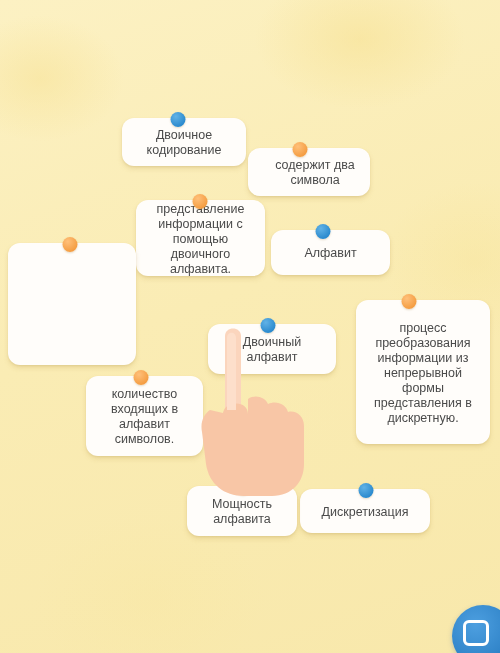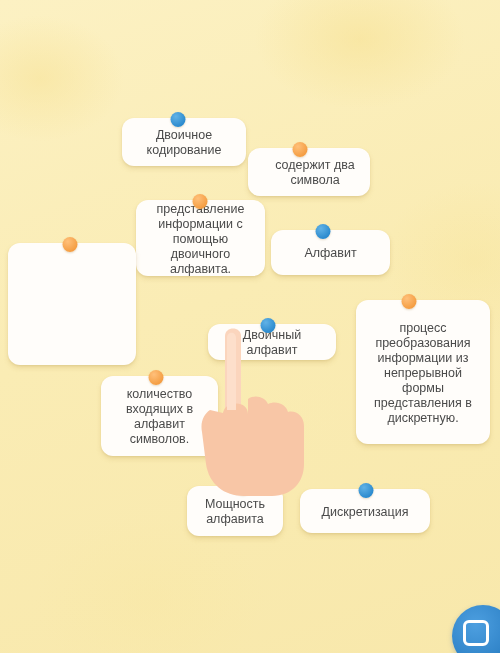--- a/index.html
+++ b/index.html
@@ -89,33 +89,33 @@
         <span class="dot blue" style="left: 52px;"></span>
         <span class="label">Алфавит</span>
       </div>
       <div class="card" style="left: 8px; top: 243px; width: 128px; height: 122px;">
         <span class="dot orange" style="left: 62px;"></span>
       </div>
       <div class="card" style="left: 356px; top: 300px; width: 134px; height: 144px;">
         <span class="dot orange" style="left: 53px;"></span>
         <span class="label">процесс<br>преобразования<br>информации из<br>непрерывной<br>формы<br>представления в<br>дискретную.</span>
       </div>
-      <div class="card" style="left: 208px; top: 324px; width: 128px; height: 36px;">
+      <div class="card" style="left: 208px; top: 324px; width: 128px; height: 50px;">
         <span class="dot blue" style="left: 60px;"></span>
         <span class="label">Двоичный<br>алфавит</span>
       </div>
-      <div class="card" style="left: 101px; top: 376px; width: 117px; height: 80px;">
+      <div class="card" style="left: 86px; top: 376px; width: 117px; height: 80px;">
         <span class="dot orange" style="left: 55px;"></span>
         <span class="label">количество<br>входящих в<br>алфавит<br>символов.</span>
       </div>
       <div class="card" style="left: 300px; top: 452px; width: 130px; height: 44px; margin-top: 37px;">
         <span class="dot blue" style="left: 66px;"></span>
         <span class="label">Дискретизация</span>
       </div>
-      <div class="card" style="left: 187px; top: 486px; width: 96px; height: 50px;">
+      <div class="card" style="left: 187px; top: 486px; width: 110px; height: 50px;">
         <span class="dot blue" style="left: 56px;"></span>
         <span class="label">Мощность<br>алфавита</span>
       </div>
     </div>
 
   <div id="hand">
     <svg viewBox="0 0 118 180" width="118" height="180" aria-hidden="true">
       <g>
 
         <path d="M29 18 C29 8 45 8 45 18 L45 96 L29 96 Z" fill="#fbd5bd"></path>

